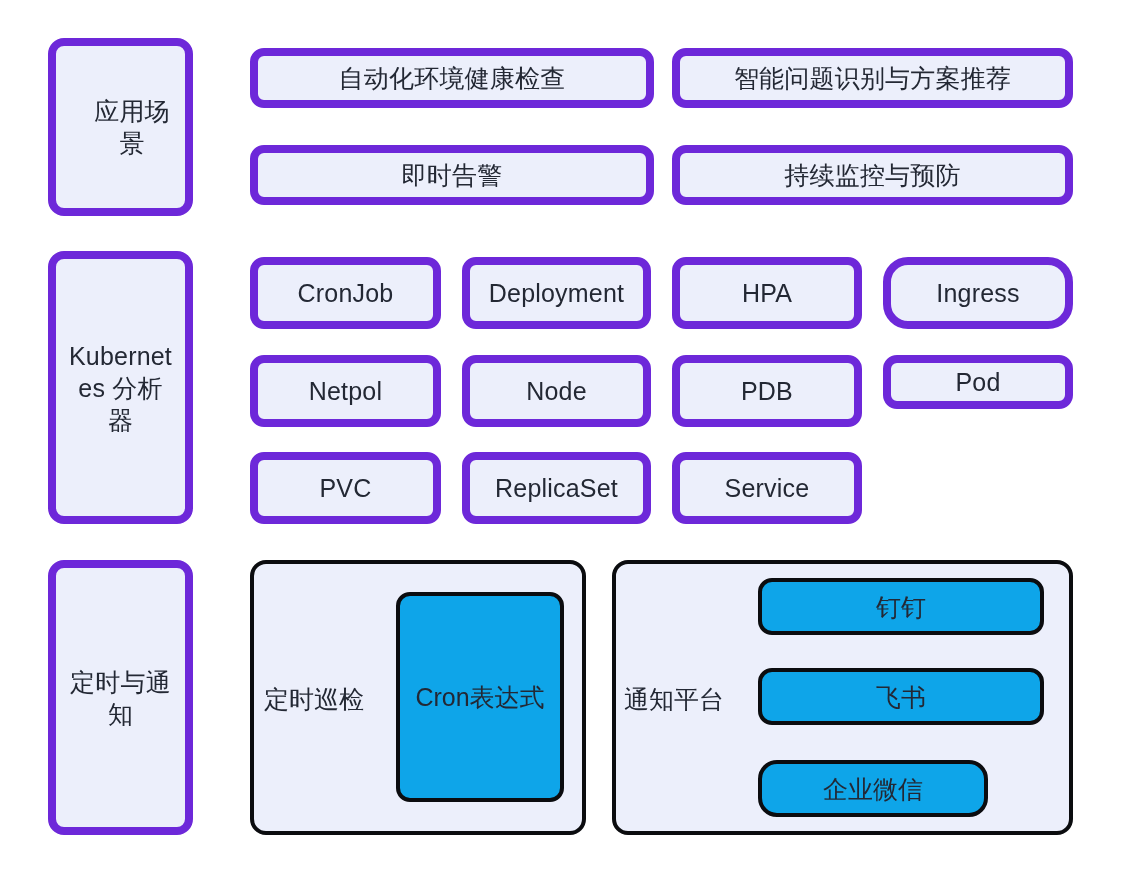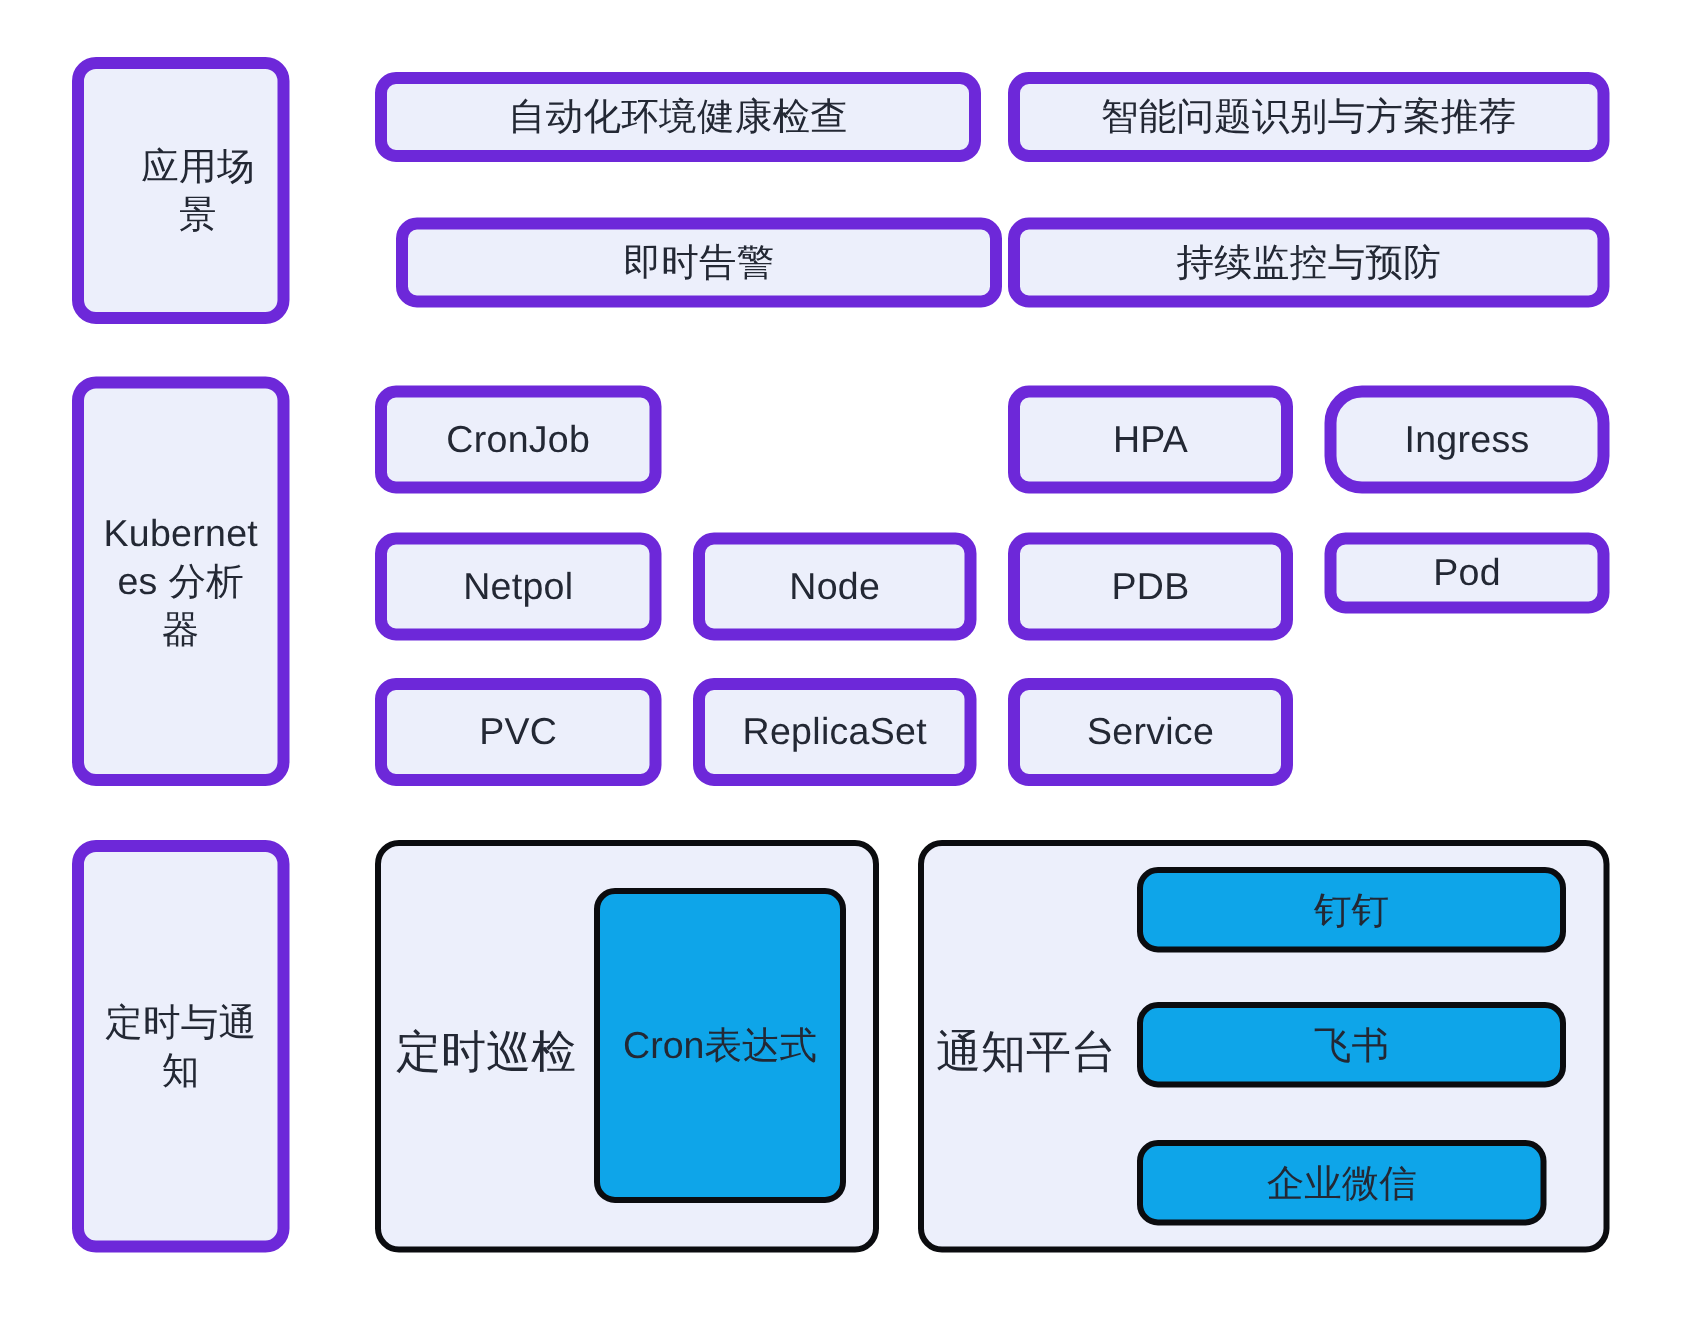--- a/index.html
+++ b/index.html
@@ -54,21 +54,21 @@
     position: absolute;
     box-sizing: border-box;
     background: #eceffb;
     border: 4px solid #0b0c0f;
     border-radius: 16px;
   }
 
   .group-title {
     position: absolute;
     color: #232834;
-    font-size: 30px;
+    font-size: 25px;
     line-height: 1.28;
     white-space: nowrap;
   }
 
   .inner-node {
     position: absolute;
     box-sizing: border-box;
     background: #0ea5e9;
     border: 4px solid #0b0c0f;
     border-radius: 14px;
@@ -85,30 +85,31 @@
 <body>
 
 <div id="canvas">
 
   <div class="node section-label" style="top:38px; height:178px;padding-left:35px;">应用场景</div>
 
   <div class="node" style="left:250px; top:48px; width:404px; height:60px;">自动化环境健康检查</div>
 
   <div class="node" style="left:672px; top:48px; width:401px; height:60px;">智能问题识别与方案推荐</div>
 
-  <div class="node" style="left:264px; top:145px; width:404px; height:60px;">即时告警</div>
+  <div class="node" style="left:250px; top:145px; width:404px; height:60px;">即时告警</div>
 
   <div class="node" style="left:672px; top:145px; width:401px; height:60px;">持续监控与预防</div>
 
   <div class="node section-label" style="top:251px; height:273px; flex-direction:column;">
     <span>Kubernet</span>
     <span>es 分析器</span>
   </div>
 
   <div class="node" style="left:250px; top:257px; width:191px; height:72px;">CronJob</div>
+  <div class="node" style="left:462px; top:257px; width:189px; height:72px;">Deployment</div>
   <div class="node" style="left:672px; top:257px; width:190px; height:72px;">HPA</div>
   <div class="node" style="left:883px; top:257px; width:190px; height:72px;border-radius:25px;">Ingress</div>
 
   <div class="node" style="left:250px; top:355px; width:191px; height:72px;">Netpol</div>
   <div class="node" style="left:462px; top:355px; width:189px; height:72px;">Node</div>
   <div class="node" style="left:672px; top:355px; width:190px; height:72px;">PDB</div>
   <div class="node" style="left:883px; top:355px; width:190px; height:54px;">Pod</div>
 
   <div class="node" style="left:250px; top:452px; width:191px; height:72px;">PVC</div>
   <div class="node" style="left:462px; top:452px; width:189px; height:72px;">ReplicaSet</div>
@@ -121,15 +122,15 @@
 
   <div class="group" style="left:250px; top:560px; width:336px; height:275px;"></div>
   <div class="group-title" style="left:264px; top:683px;">定时巡检</div>
   <div class="inner-node" style="left:396px; top:592px; width:168px; height:210px;">Cron表达式</div>
 
   <div class="group" style="left:612px; top:560px; width:461px; height:275px;"></div>
   <div class="group-title" style="left:624px; top:683px;">通知平台</div>
 
   <div class="inner-node" style="left:758px; top:578px; width:286px; height:57px;">钉钉</div>
   <div class="inner-node" style="left:758px; top:668px; width:286px; height:57px;">飞书</div>
-  <div class="inner-node" style="left:758px; top:760px; width:273px; height:57px;">企业微信</div>
+  <div class="inner-node" style="left:758px; top:760px; width:230px; height:57px;border-radius:19px;">企业微信</div>
 
 </div>
 
 </body></html>

